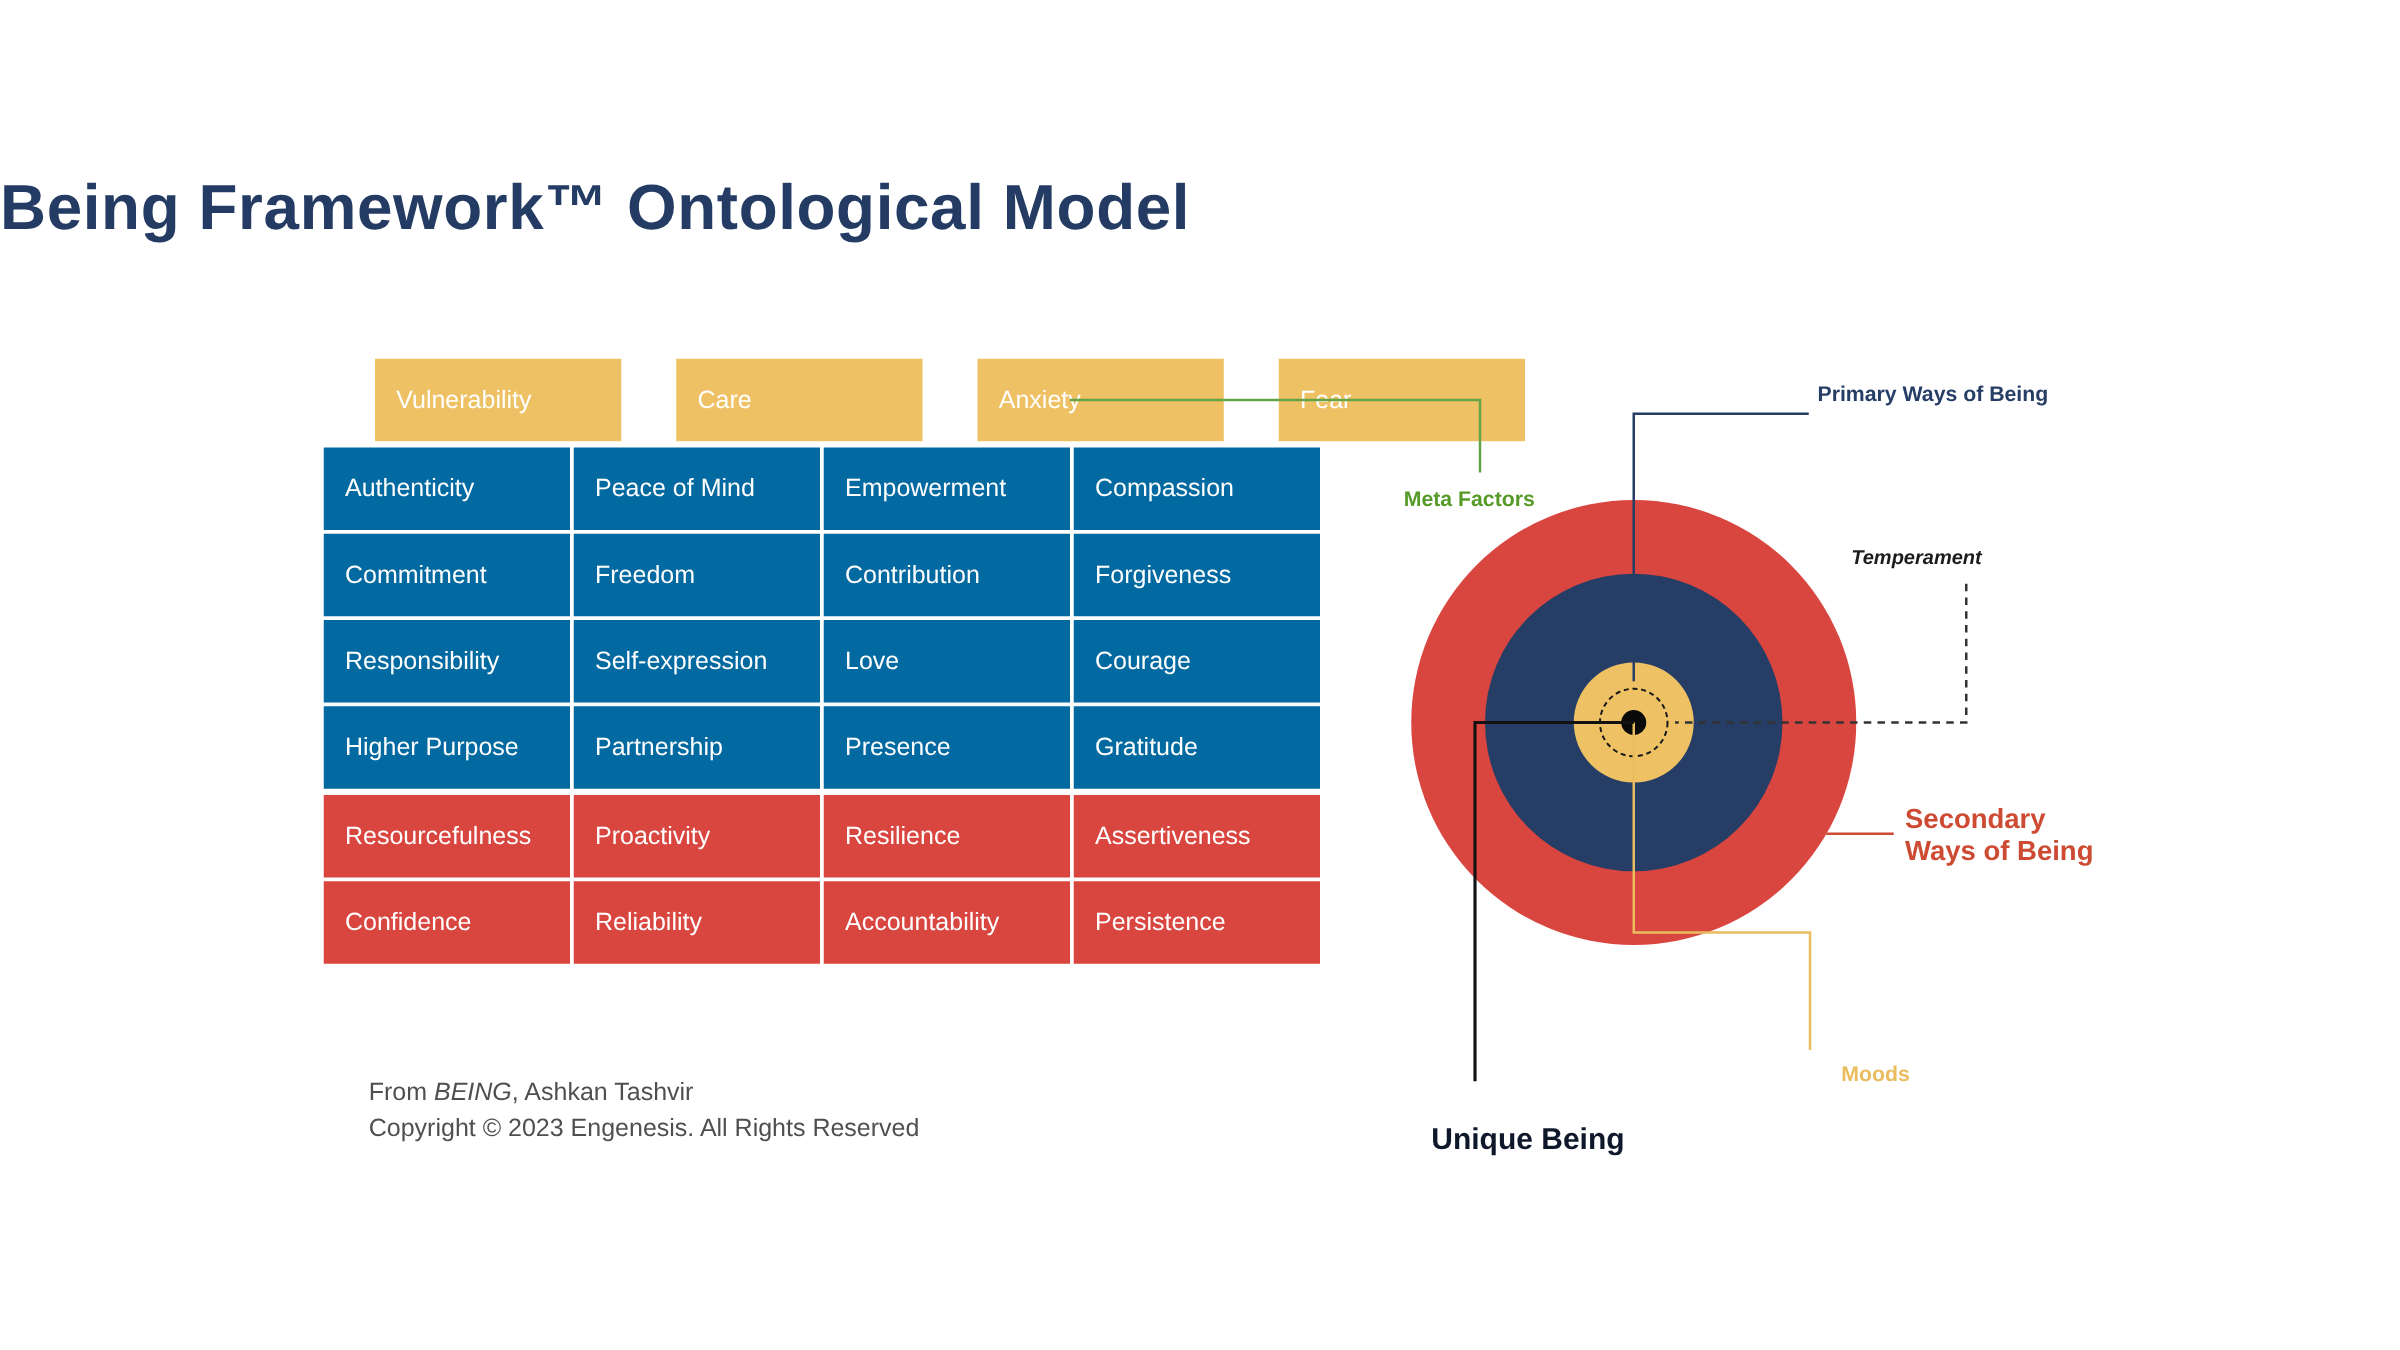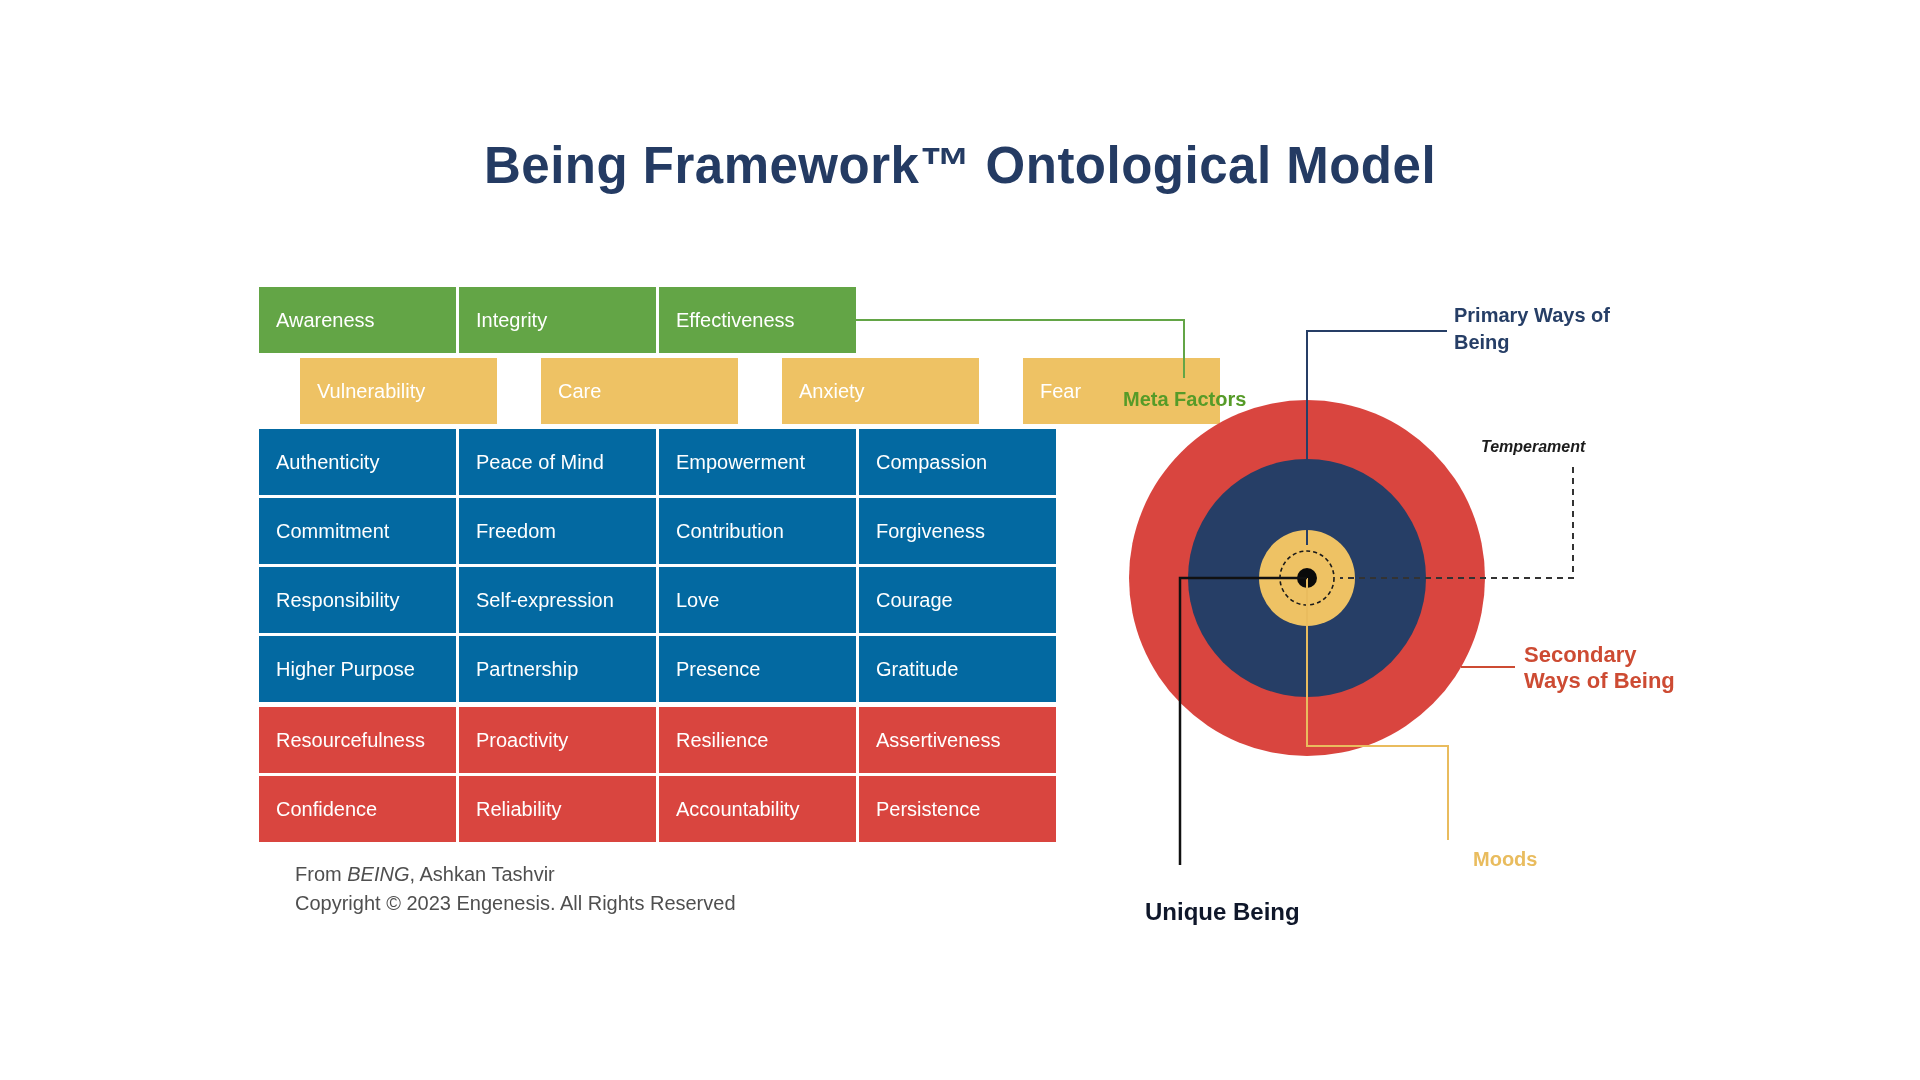--- a/index.html
+++ b/index.html
@@ -8,21 +8,20 @@
     position: relative;
     background: #ffffff;
     font-family: "Liberation Sans", "DejaVu Sans", sans-serif;
     overflow: hidden;
   }
   .page-title {
     position: absolute;
     top: 136px;
     left: 0;
     width: 1920px;
-    text-align: center;
     font-size: 51px;
     font-weight: bold;
     color: #243b63;
     letter-spacing: 0.5px;
   }
   
   .otable { position: absolute; left: 259px; top: 287px; }
   .trow { display: flex; gap: 3px; margin-bottom: 3px; }
   .trow.gap-lg { margin-bottom: 5px; }
   .cell {
@@ -47,41 +46,36 @@
     font-size: 20px;
     line-height: 29px;
     color: #4f4f4f;
   }
   .footer .italic { font-style: italic; }
   
   .diagram-svg { position: absolute; left: 0; top: 0; width: 1920px; height: 1080px; }
   .dlabel {
     position: absolute;
     font-weight: bold;
-    font-size: 20px;
+    font-size: 17px;
     line-height: 27px;
   }
   .lbl-meta      { left: 1123px; top: 386px; color: #569b28; }
   .lbl-primary   { left: 1454px; top: 302px; width: 200px; color: #263e66; }
   .lbl-temp      { left: 1481px; top: 433px; color: #1c1c1c; font-size: 16px; font-style: italic; }
   .lbl-secondary { left: 1524px; top: 642px; width: 165px; color: #cd4b33; font-size: 22px; line-height: 26px; }
   .lbl-moods     { left: 1473px; top: 846px; color: #e9bc5e; }
   .lbl-unique    { left: 1145px; top: 898px; color: #0f172a; font-size: 24px; }
 </style>
 </head>
 <body>
 
 <h1 class="page-title">Being Framework™ Ontological Model</h1>
 
 <div class="otable">
-  <div class="trow green gap-lg">
-    <div class="cell">Awareness</div>
-    <div class="cell">Integrity</div>
-    <div class="cell">Effectiveness</div>
-  </div>
   <div class="trow yellow gap-lg">
     <div class="cell">Vulnerability</div>
     <div class="cell">Care</div>
     <div class="cell">Anxiety</div>
     <div class="cell">Fear</div>
   </div>
   <div class="trow navy">
     <div class="cell">Authenticity</div>
     <div class="cell">Peace of Mind</div>
     <div class="cell">Empowerment</div>

